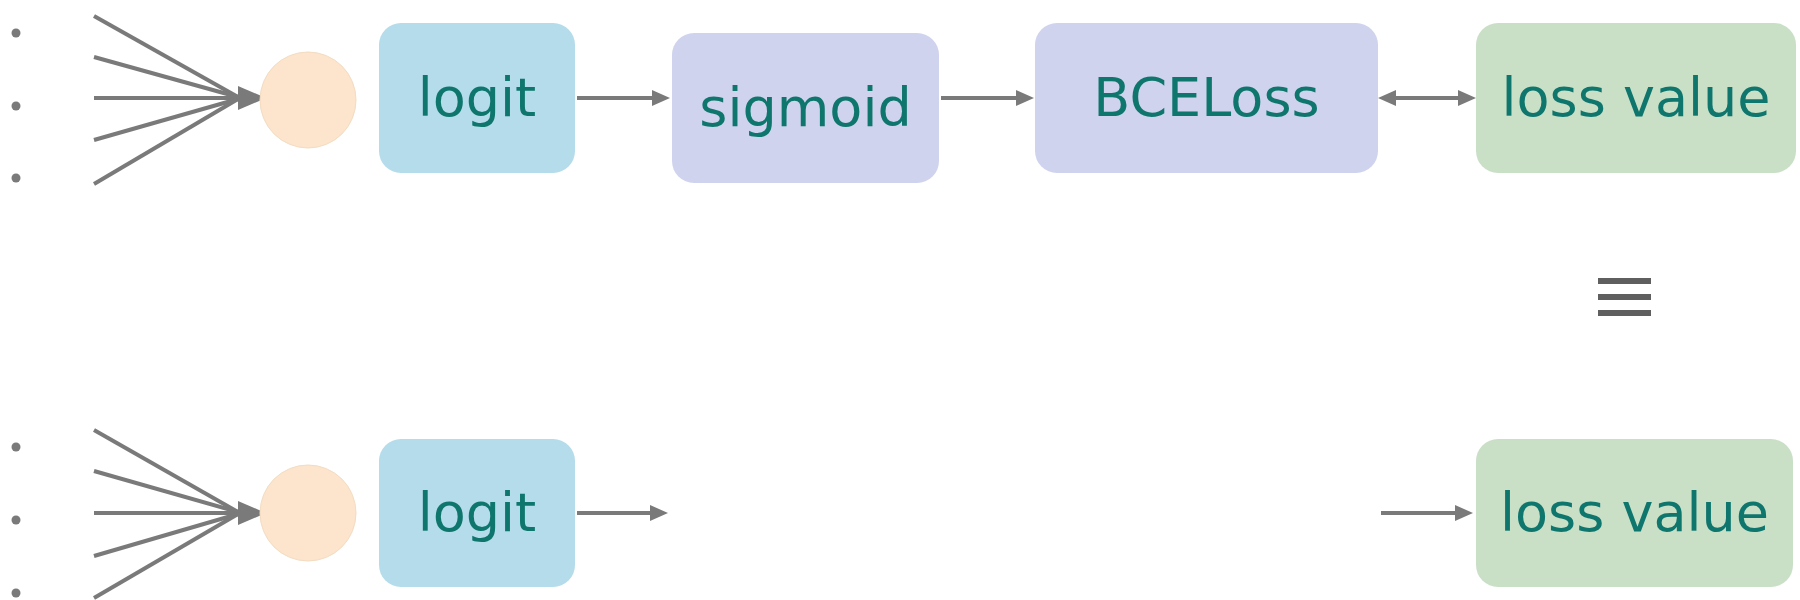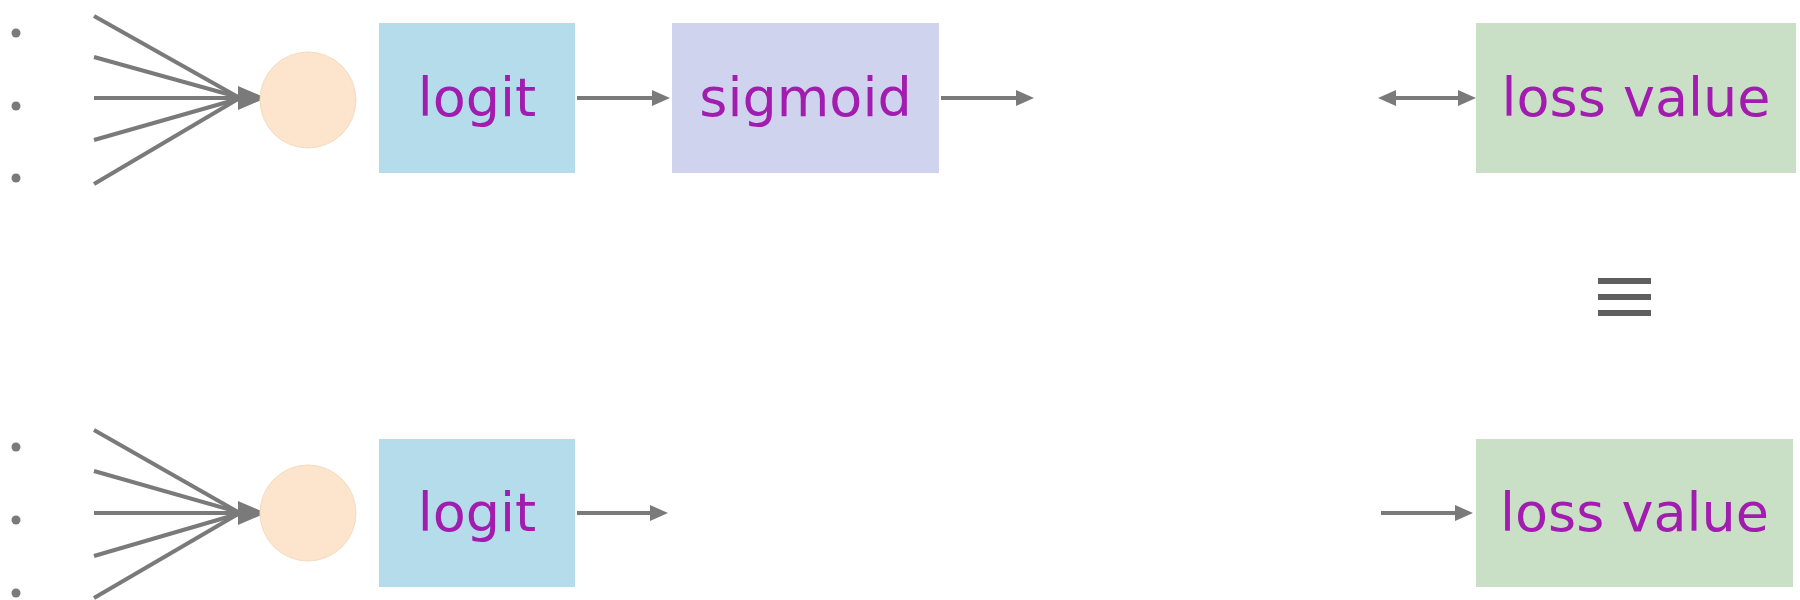--- a/index.html
+++ b/index.html
@@ -7,22 +7,23 @@
     position:relative;
     width:1800px;height:600px;
     background:#ffffff;
     overflow:hidden;
     font-family:"DejaVu Sans", sans-serif;
   }
   .layer{position:absolute;left:0;top:0;width:1800px;height:600px;}
   .node{
     position:absolute;
     display:flex;align-items:center;justify-content:center;
-    font-size:54px;line-height:1;color:#a21caf;
+    font-size:54px;line-height:1;color:#0f766e;
     white-space:nowrap;
+    border-radius:22px;
   }
   .fan-line{stroke:#7a7a7a;stroke-width:4;fill:none;}
   .conn-line{stroke:#7a7a7a;stroke-width:4;fill:none;}
   .arrow-head{fill:#7a7a7a;stroke:none;}
   .dot{fill:#7a7a7a;stroke:none;}
   .neuron{stroke:#f3dcc2;stroke-width:1;}
   .equiv-bar{stroke:none;}
 </style>
 </head>
 <body>
@@ -95,24 +96,27 @@
     <g>
       <line class="conn-line" x1="1381" y1="513" x2="1455" y2="513"></line>
       <polygon class="arrow-head" points="1455,505 1473,513 1455,521"></polygon>
     </g>
   </svg>
 
   <div class="node" style="left: 379px; top: 23px; width: 196px; height: 150px; background-color: rgb(180, 220, 234);">
     <span>logit</span>
   </div>
 
-  <div class="node" style="left: 672px; top: 23px; width: 267px; height: 150px; background-color: rgb(207, 211, 237);">
+  <div class="node" style="left: 672px; top: 33px; width: 267px; height: 150px; background-color: rgb(207, 211, 237);">
     <span>sigmoid</span>
   </div>
 
+  <div class="node" style="left: 1035px; top: 23px; width: 343px; height: 150px; background-color: rgb(207, 211, 237);">
+    <span>BCELoss</span>
+  </div>
 
   <div class="node" style="left: 1476px; top: 23px; width: 320px; height: 150px; background-color: rgb(201, 224, 199);">
     <span>loss value</span>
   </div>
 
   <div class="node" style="left: 379px; top: 439px; width: 196px; height: 148px; background-color: rgb(180, 220, 234);">
     <span>logit</span>
   </div>
 
 

